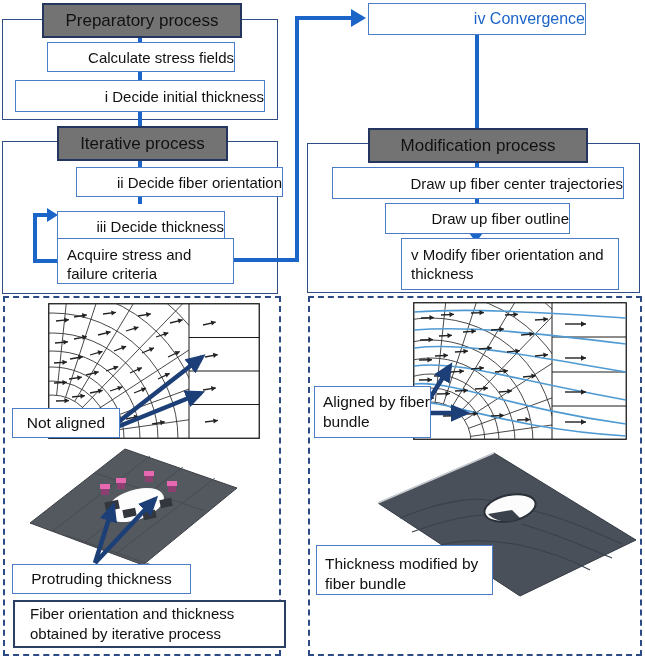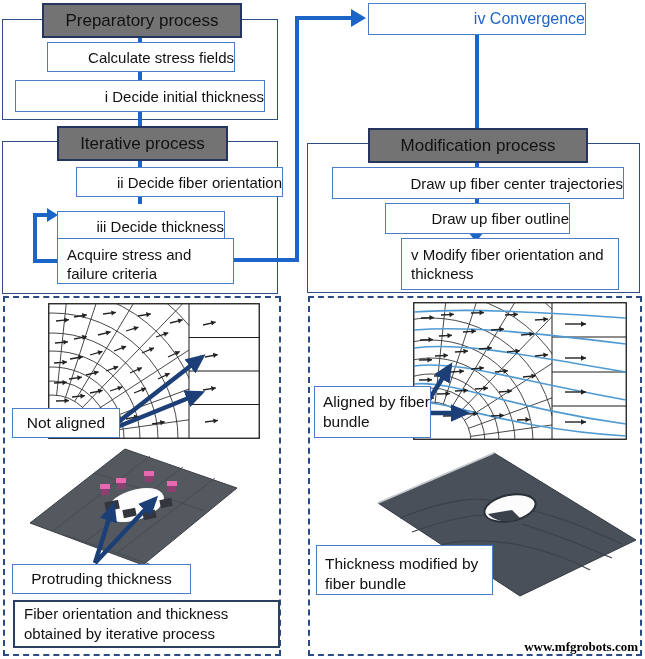--- a/index.html
+++ b/index.html
@@ -14,21 +14,21 @@
         white-space:nowrap;}
   .fbox.multi{white-space:normal;justify-content:flex-start;text-align:left;
         padding-left:9px;line-height:1.28;}
   .fbox.blue{color:#1b64c8;}
   .conn{position:absolute;background:#1b64c8;z-index:2;}
   .tri{position:absolute;width:0;height:0;z-index:2;}
   .lbl{position:absolute;background:#fff;border:1.5px solid #4a7cc7;display:flex;
        align-items:center;justify-content:center;font-size:15.5px;z-index:6;line-height:1.3;}
   .lbl.multi{justify-content:flex-start;text-align:left;padding-left:8px;}
   .cap{position:absolute;background:#fff;border:2px solid #2b3f63;display:flex;
-       align-items:center;font-size:15px;line-height:1.35;padding-left:9px;z-index:6;}
+       align-items:center;font-size:15px;line-height:1.35;padding-left:15px;z-index:6;}
   .figsvg{position:absolute;z-index:3;}
   .overlay{position:absolute;z-index:5;pointer-events:none;}
   #watermark{position:absolute;left:500px;top:639px;width:138px;text-align:right;
        font-family:"Liberation Serif",serif;font-size:13px;font-weight:700;color:#000;z-index:8;}
 </style>
 </head>
 <body>
 
 <div id="stage">
 
@@ -343,15 +343,14 @@
       <span>Protruding thickness</span>
     </div>
   <div class="lbl multi" style="left:316px;top:545px;width:167px;height:48px;align-items:flex-end;">
       <span>Thickness modified by fiber bundle</span>
     </div>
 
   <div class="cap" style="left:13px;top:600px;width:254px;height:44px;">
       <span>Fiber orientation and thickness obtained by iterative process</span>
     </div>
 
-  <div id="watermark">www.mfgrobots.com</div>
 
 </div>
 
 </body></html>

